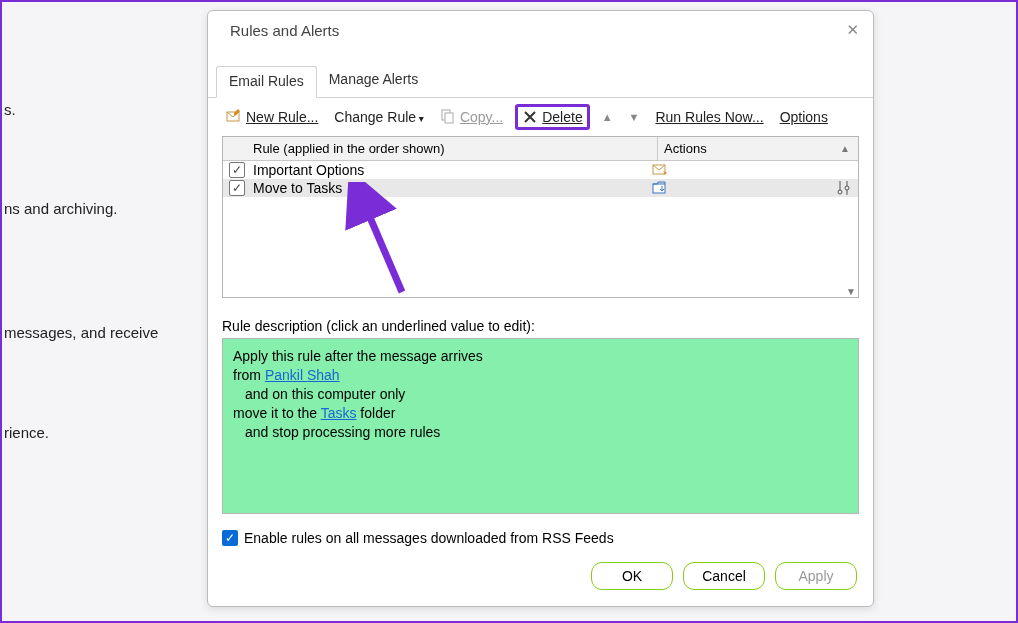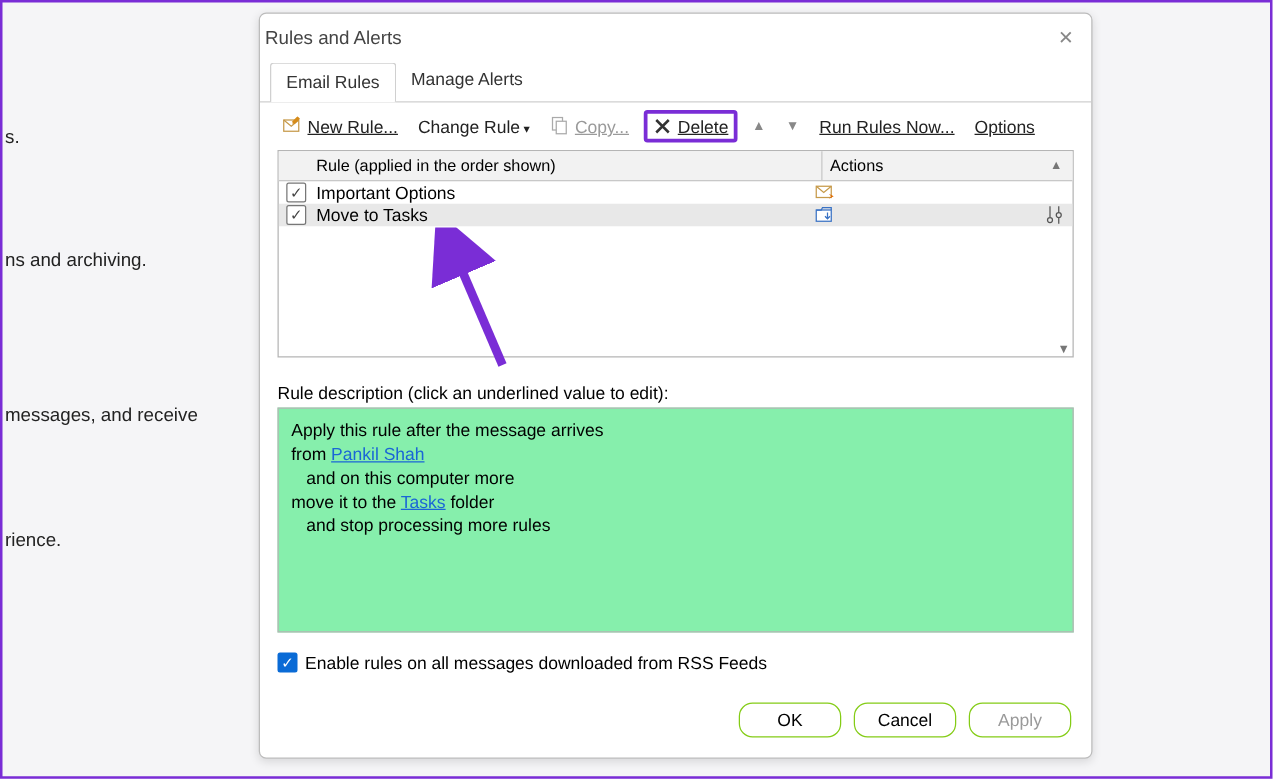--- a/index.html
+++ b/index.html
@@ -5,24 +5,24 @@
   * { box-sizing: border-box; font-family: "Segoe UI", Tahoma, sans-serif; }
   body { margin: 0; background: #f5f5f7; width: 1018px; height: 623px; position: relative; overflow: hidden; }
   .page-border { position:absolute; inset:0; border:2px solid #7a2dd6; pointer-events:none; }
   .bg-text { position: absolute; color: #222; font-size: 15px; }
   .dialog {
     position: absolute; left: 207px; top: 10px; width: 667px; height: 597px;
     background: #fff; border: 1px solid #bcbcbc; border-radius: 6px;
     box-shadow: 0 2px 8px rgba(0,0,0,0.12);
     display: flex; flex-direction: column;
   }
-  .titlebar { display:flex; align-items:center; padding: 10px 14px 4px 4px; }
+  .titlebar { display:flex; align-items:center; padding: 10px 14px 4px 22px; }
   .titlebar .title { font-size: 15px; color:#444; }
   .titlebar .close { margin-left:auto; color:#888; font-size:15px; cursor:pointer; }
-  .tabs { display:flex; border-bottom:1px solid #d0d0d0; padding: 0 8px; margin-top:6px;}
+  .tabs { display:flex; border-bottom:1px solid #d0d0d0; padding: 0 8px; margin-top:22px;}
   .tab { padding: 6px 12px 8px 12px; font-size:14px; color:#333; cursor:pointer; position:relative; }
   .tab.active { border:1px solid #d0d0d0; border-bottom:1px solid #fff; background:#fff; top:1px; border-radius:3px 3px 0 0;}
   .toolbar { display:flex; align-items:center; gap:8px; padding: 6px 14px; font-size:14px; flex-wrap:wrap;}
   .toolbar .tbtn { display:inline-flex; align-items:center; gap:4px; padding:2px 4px; color:#222; cursor:pointer; }
   .toolbar .tbtn.disabled { color:#9a9a9a; }
   .toolbar .tbtn .u { text-decoration: underline; }
   .toolbar .arrow { color:#888; font-size:11px; padding:2px 4px; cursor:pointer;}
   .delete-highlight { border:3px solid #7a2dd6; border-radius:3px; padding:2px 6px 2px 4px; }
   .rules-table { margin: 0 14px; border:1px solid #b5b5b5; background:#fff; height:166px; display:flex; flex-direction:column;}
   .rules-header { display:flex; font-size:13px; background:#f2f2f2; border-bottom:1px solid #c8c8c8;}
@@ -142,21 +142,21 @@
       <span class="rules-scrolldn">▼</span>
     </div>
   </div>
 
   <div class="desc-label">Rule description (click an underlined value to edit):</div>
   <div class="desc-box">
     <div>Apply this rule after the message arrives</div>
     <div>
       <span>from </span><span class="link">Pankil Shah</span>
     </div>
-    <div style="padding-left:12px;">and on this computer more</div>
+    <div style="padding-left:12px;">and on this computer only</div>
     <div>
       <span>move it to the </span><span class="link">Tasks</span><span> folder</span>
     </div>
     <div style="padding-left:12px;">and stop processing more rules</div>
   </div>
 
   <div class="rss-row">
     <span class="chkbox">✓</span>
     <span>Enable rules on all messages downloaded from RSS Feeds</span>
   </div>

